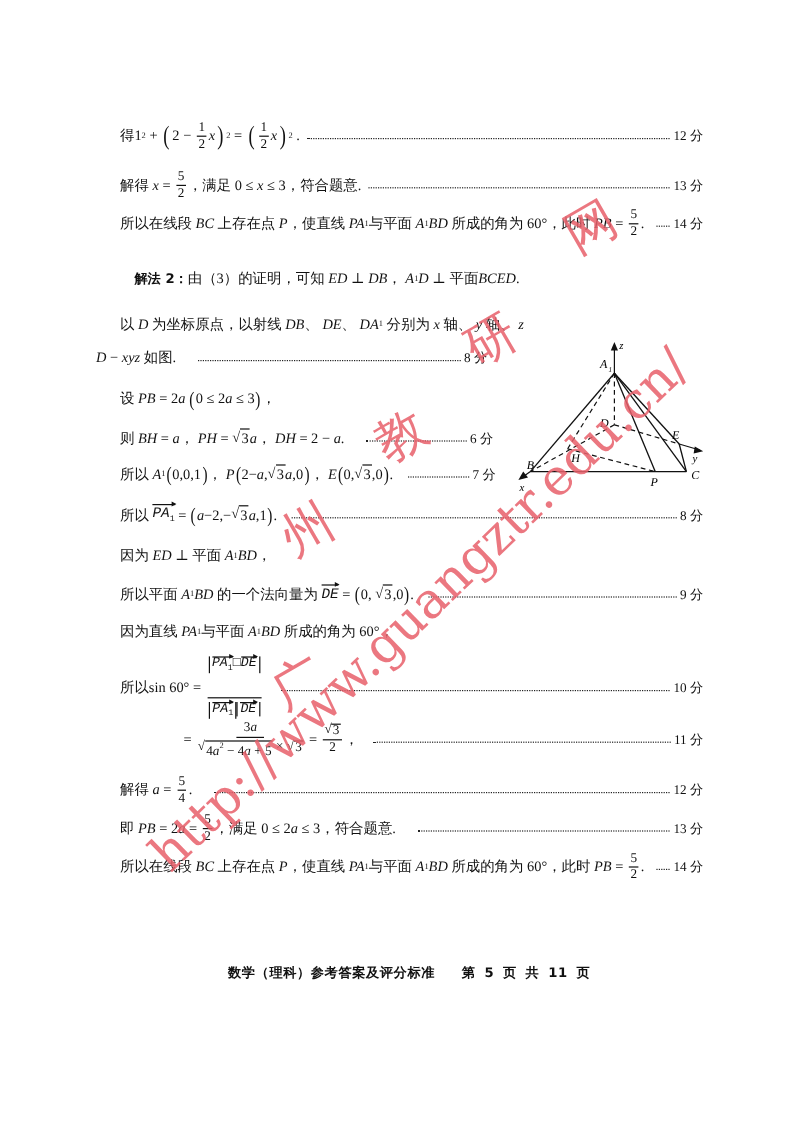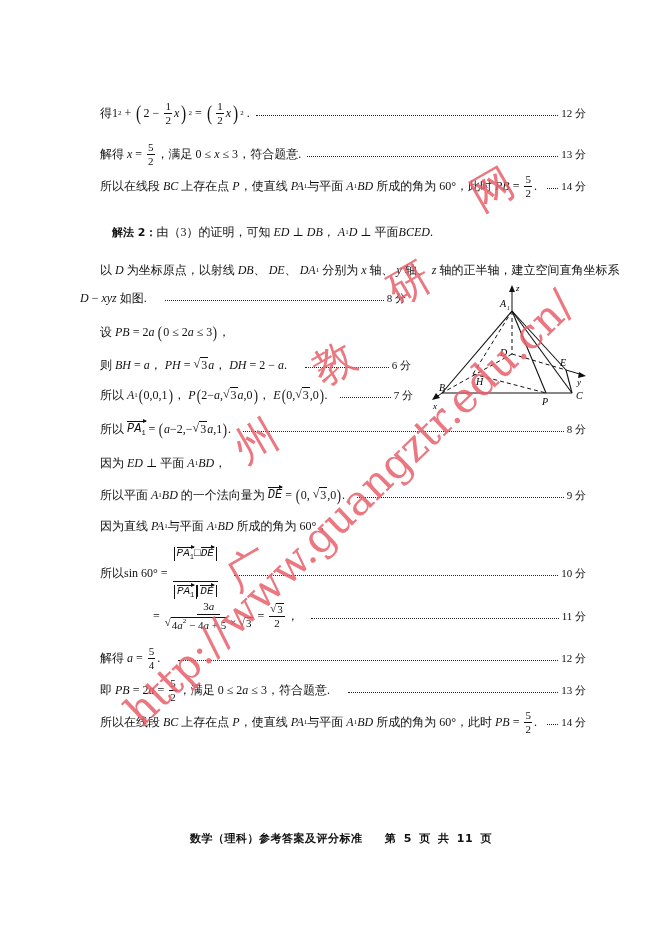--- a/index.html
+++ b/index.html
@@ -18,21 +18,21 @@
   .frac .den { font-size: 11px; padding-top: 1px; }
   .paren { font-size: 22px; line-height: 1; margin: 0 1px; font-weight: 200; transform: scaleX(0.7); display: inline-block; }
   .mparen { font-size: 17px; line-height: 1; transform: scaleX(0.75); display: inline-block; }
   .vec { position: relative; display: inline-block; font-family: Liberation Mono, monospace; }
   .vec::before { content: ""; position: absolute; left: 0; right: 0; top: -1px; border-top: 1px solid #111; }
   .vec::after { content: ""; position: absolute; right: -1px; top: -3px; border-left: 4px solid #111; border-top: 2px solid transparent; border-bottom: 2px solid transparent; }
   .bold { font-weight: bold; }
   .sqrt { display: inline-flex; align-items: flex-start; }
   .sqrt .rad { border-top: 1px solid #111; padding: 0 1px; }
   .abs { border-left: 1px solid #111; border-right: 1px solid #111; padding: 0 2px; display: inline-block; }
-  .footer { position: absolute; top: 803px; left: 190px; font-family: "DejaVu Sans", sans-serif; font-size: 11px; font-weight: bold; letter-spacing: 0.5px; color: #111; margin-top: 28px; }
+  .footer { position: absolute; top: 803px; left: 190px; font-family: "DejaVu Sans", sans-serif; font-size: 11px; font-weight: bold; letter-spacing: 0.5px; color: #111; }
   .footer .pg { margin-left: 18px; word-spacing: 3px; }
   .watermark { position: absolute; color: #e8606b; opacity: 0.85; pointer-events: none; font-family: "DejaVu Serif", serif; white-space: nowrap; transform-origin: left bottom; }
   svg text { font-family: "Liberation Serif", serif; font-style: italic; }
 </style>
 </head>
 <body>
 
 <div class="page">
 
   <div class="line" style="top:103px;">
@@ -72,21 +72,21 @@
   </div>
 
   <div class="line" style="top:222px; left:80px;padding-left:32px;">
     <span class="content">
       <span class="bold" style="font-family:'DejaVu Sans',sans-serif;font-size:11px;">解法 2：</span><span>由（3）的证明，可知</span>&nbsp;<span class="it">ED</span>&nbsp;⊥&nbsp;<span class="it">DB</span>，&nbsp;<span class="it">A</span><span class="sub">1</span><span class="it">D</span>&nbsp;⊥&nbsp;<span>平面</span><span class="it">BCED</span>.
     </span>
   </div>
 
   <div class="line" style="top:260px; left:100px;">
     <span class="content">
-      <span>以</span>&nbsp;<span class="it">D</span>&nbsp;<span>为坐标原点，以射线</span>&nbsp;<span class="it">DB</span>、&nbsp;<span class="it">DE</span>、&nbsp;<span class="it">DA</span><span class="sub">1</span>&nbsp;<span>分别为</span>&nbsp;<span class="it">x</span>&nbsp;<span>轴、</span>&nbsp;<span class="it">y</span>&nbsp;<span>轴、</span>&nbsp;<span class="it">z</span>&nbsp;<span>轴的正半轴，建立空间直角坐标系</span>
+      <span>以</span>&nbsp;<span class="it">D</span>&nbsp;<span>为坐标原点，以射线</span>&nbsp;<span class="it">DB</span>、&nbsp;<span class="it">DE</span>、&nbsp;<span class="it">DA</span><span class="sub">1</span>&nbsp;<span>分别为</span>&nbsp;<span class="it">x</span>&nbsp;<span>轴、</span>&nbsp;<span class="it">y</span>&nbsp;<span>轴、</span>&nbsp;<span class="it">z</span>&nbsp;
     </span>
   </div>
 
   <div class="line" style="top:288px; left:80px; right:255px;">
     <span class="content">
       <span class="it">D</span>&nbsp;−&nbsp;<span class="it">xyz</span>&nbsp;<span>如图.</span>
     </span>
     <span class="dots" style="margin-left:18px;"></span>
     <span class="score">8 分</span>
   </div>

